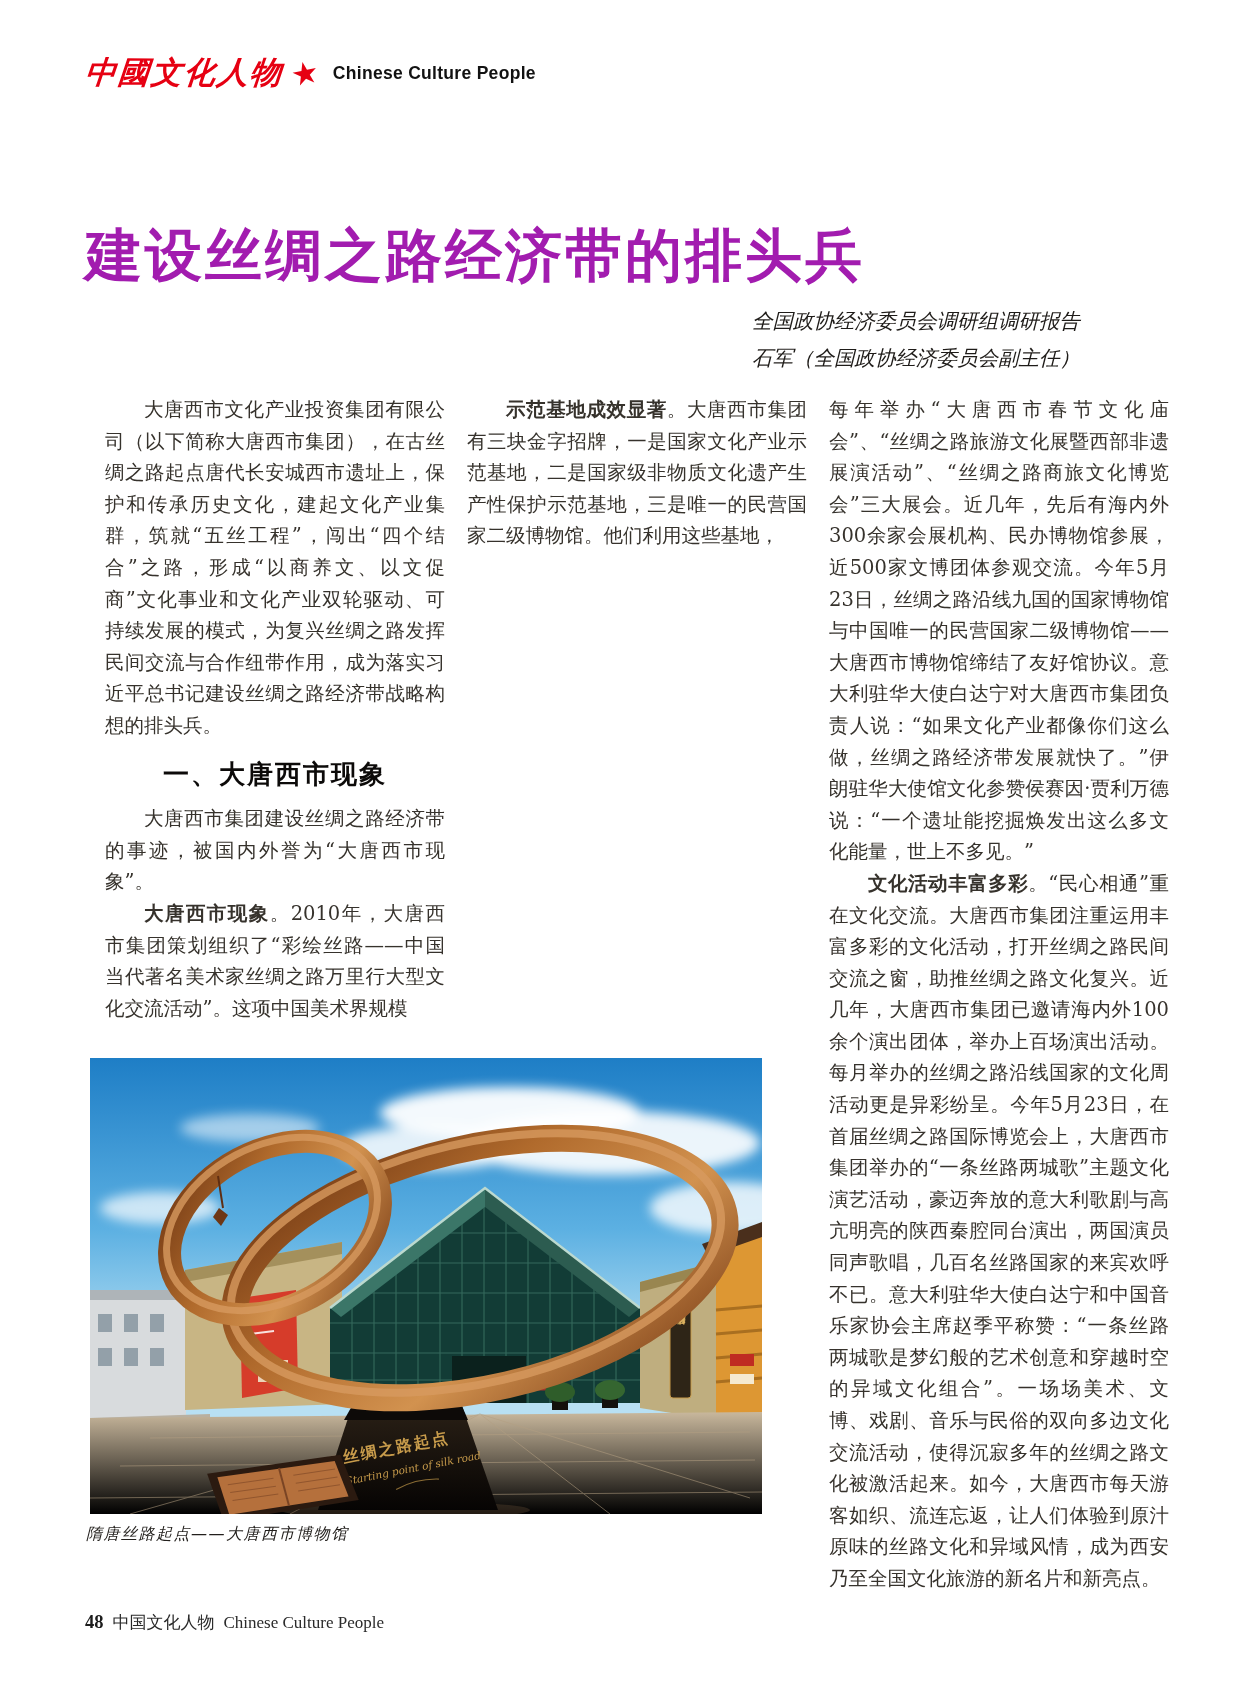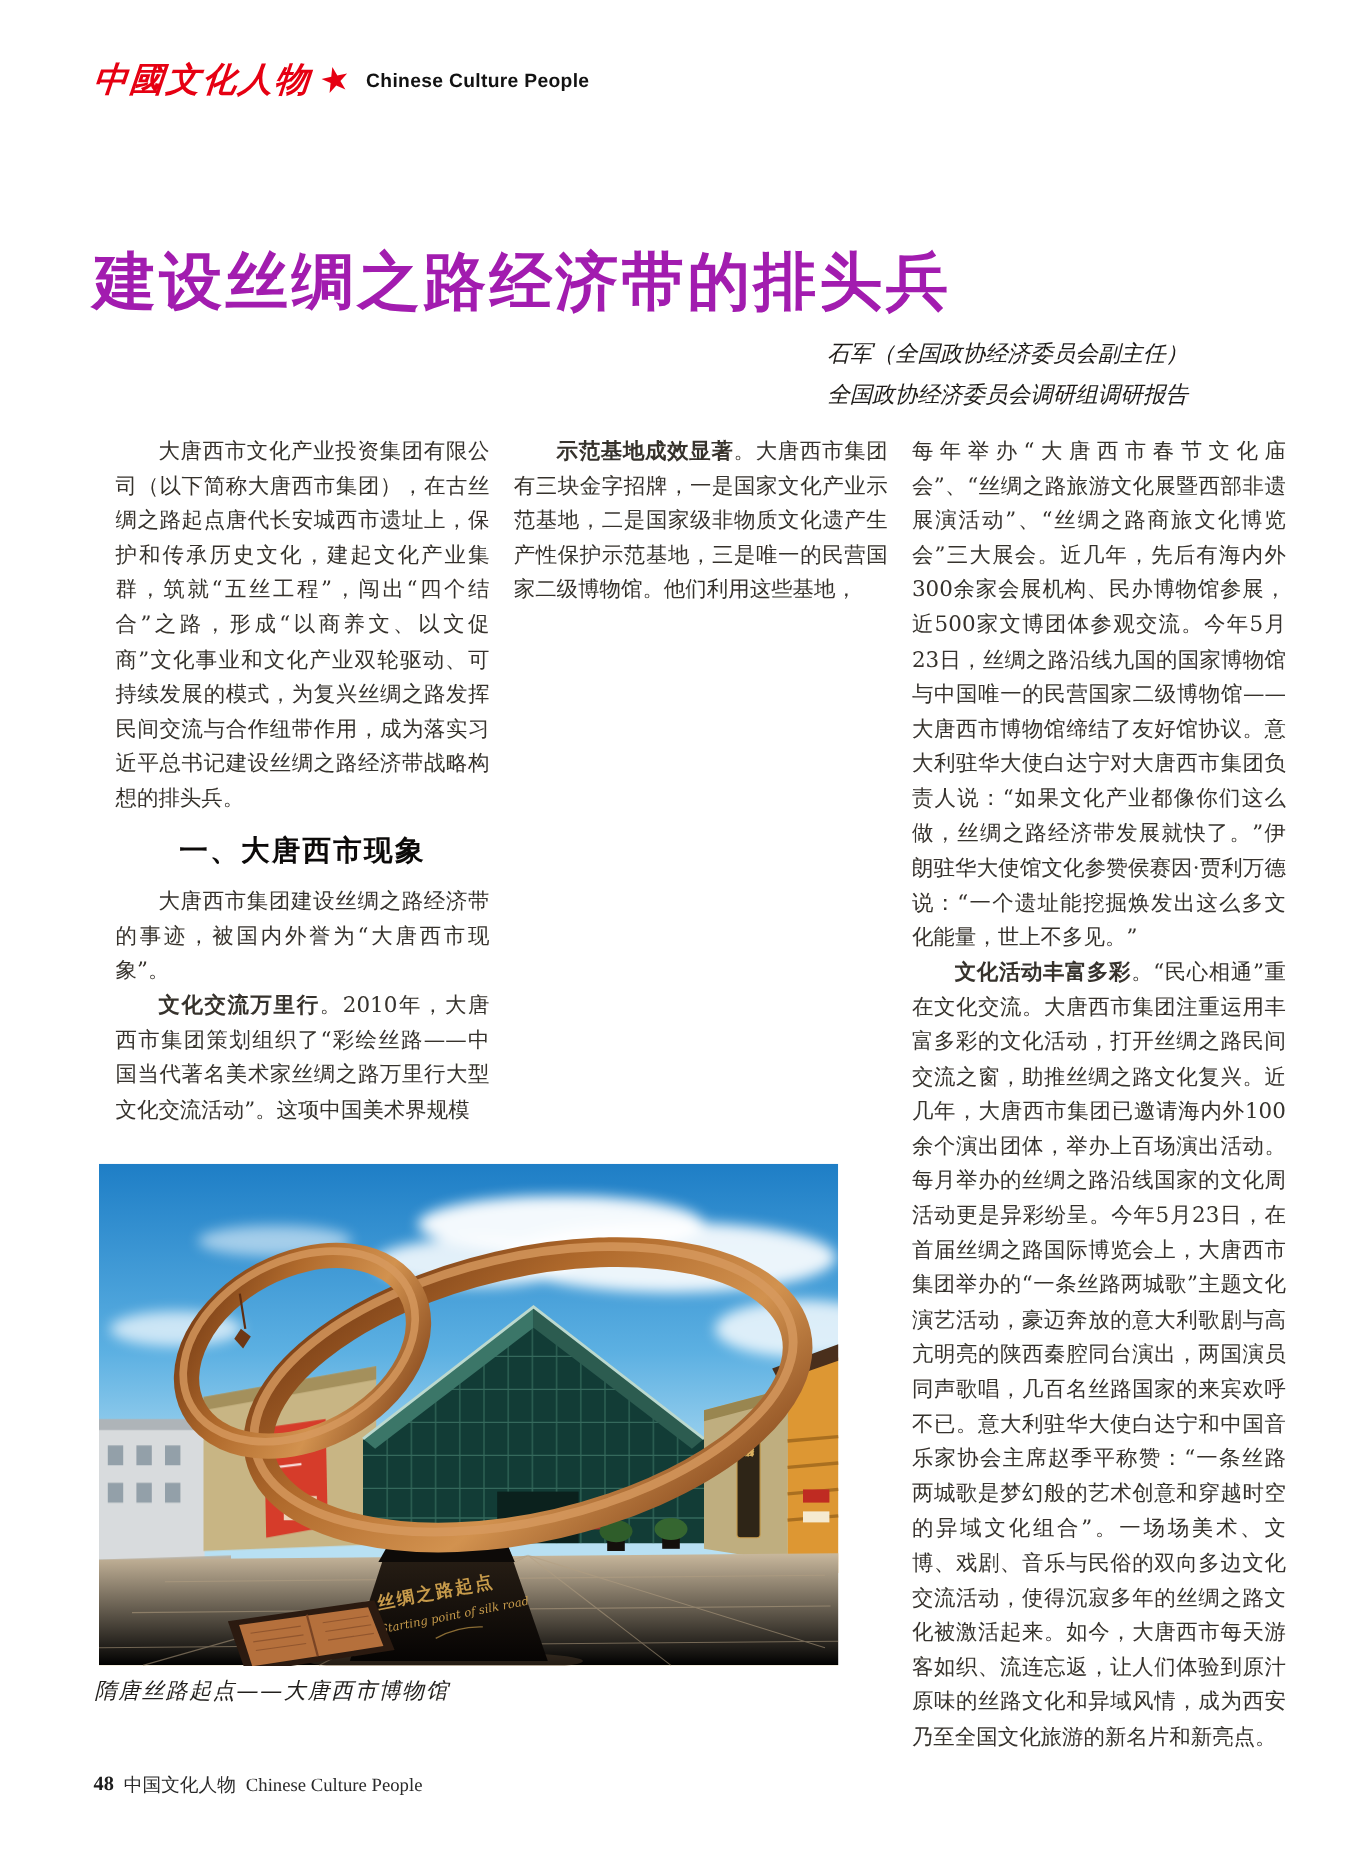--- a/index.html
+++ b/index.html
@@ -27,21 +27,21 @@
   .para{margin:0;text-indent:2em;}
   .para.flush{text-indent:0;}
   .lead{font-weight:bold;}
   .sec-head{margin:17px 0 13px;text-indent:0;text-align:center;
             font-family:"DejaVu Sans","Liberation Sans",sans-serif;font-weight:bold;
             font-size:26px;color:#0c0a09;letter-spacing:2px;}
 
   
   .photo{position:absolute;left:90px;top:1058px;width:672px;height:456px;}
   .photo svg{display:block;width:100%;height:100%;}
-  .caption{position:absolute;left:86px;top:1524px;font-size:20px;font-style:italic;
+  .caption{position:absolute;left:86px;top:1524px;font-size:16px;font-style:italic;
            color:#221f1c;letter-spacing:1.5px;}
 
   
   .footer{position:absolute;left:85px;top:1611px;display:flex;align-items:center;gap:9px;
           font-family:Liberation Serif, serif;font-size:17px;color:#2a2a2a;}
   .page-num{font-weight:bold;font-size:18.5px;color:#1c1c1c;}
 </style>
 </head>
 <body>
 
@@ -49,29 +49,29 @@
 
   <div class="masthead">
     <span class="logo-cn">中國文化人物</span>
     <span class="logo-star">★</span>
     <span class="logo-en">Chinese Culture People</span>
   </div>
 
   <h1 class="title">建设丝绸之路经济带的排头兵</h1>
 
   <div class="byline">
+    <div>全国政协经济委员会调研组调研报告</div>
     <div>石军（全国政协经济委员会副主任）</div>
-    <div>全国政协经济委员会调研组调研报告</div>
   </div>
 
   <div class="col" id="col1">
     <p class="para">大唐西市文化产业投资集团有限公司（以下简称大唐西市集团），在古丝绸之路起点唐代长安城西市遗址上，保护和传承历史文化，建起文化产业集群，筑就“五丝工程”，闯出“四个结合”之路，形成“以商养文、以文促商”文化事业和文化产业双轮驱动、可持续发展的模式，为复兴丝绸之路发挥民间交流与合作纽带作用，成为落实习近平总书记建设丝绸之路经济带战略构想的排头兵。</p>
     <p class="sec-head">一、大唐西市现象</p>
     <p class="para">大唐西市集团建设丝绸之路经济带的事迹，被国内外誉为“大唐西市现象”。</p>
-    <p class="para"><b class="lead">文化交流万里行</b><span>。2010年，大唐西市集团策划组织了“彩绘丝路——中国当代著名美术家丝绸之路万里行大型文化交流活动”。这项中国美术界规模</span></p>
+    <p class="para"><b class="lead">大唐西市现象</b><span>。2010年，大唐西市集团策划组织了“彩绘丝路——中国当代著名美术家丝绸之路万里行大型文化交流活动”。这项中国美术界规模</span></p>
   </div>
 
   <div class="col" id="col2">
     <p class="para"><b class="lead">示范基地成效显著</b><span>。大唐西市集团有三块金字招牌，一是国家文化产业示范基地，二是国家级非物质文化遗产生产性保护示范基地，三是唯一的民营国家二级博物馆。他们利用这些基地，</span></p>
   </div>
 
   <div class="col" id="col3">
     <p class="para flush">每年举办“大唐西市春节文化庙会”、“丝绸之路旅游文化展暨西部非遗展演活动”、“丝绸之路商旅文化博览会”三大展会。近几年，先后有海内外300余家会展机构、民办博物馆参展，近500家文博团体参观交流。今年5月23日，丝绸之路沿线九国的国家博物馆与中国唯一的民营国家二级博物馆——大唐西市博物馆缔结了友好馆协议。意大利驻华大使白达宁对大唐西市集团负责人说：“如果文化产业都像你们这么做，丝绸之路经济带发展就快了。”伊朗驻华大使馆文化参赞侯赛因·贾利万德说：“一个遗址能挖掘焕发出这么多文化能量，世上不多见。”</p>
     <p class="para"><b class="lead">文化活动丰富多彩</b><span>。“民心相通”重在文化交流。大唐西市集团注重运用丰富多彩的文化活动，打开丝绸之路民间交流之窗，助推丝绸之路文化复兴。近几年，大唐西市集团已邀请海内外100余个演出团体，举办上百场演出活动。每月举办的丝绸之路沿线国家的文化周活动更是异彩纷呈。今年5月23日，在首届丝绸之路国际博览会上，大唐西市集团举办的“一条丝路两城歌”主题文化演艺活动，豪迈奔放的意大利歌剧与高亢明亮的陕西秦腔同台演出，两国演员同声歌唱，几百名丝路国家的来宾欢呼不已。意大利驻华大使白达宁和中国音乐家协会主席赵季平称赞：“一条丝路两城歌是梦幻般的艺术创意和穿越时空的异域文化组合”。一场场美术、文博、戏剧、音乐与民俗的双向多边文化交流活动，使得沉寂多年的丝绸之路文化被激活起来。如今，大唐西市每天游客如织、流连忘返，让人们体验到原汁原味的丝路文化和异域风情，成为西安乃至全国文化旅游的新名片和新亮点。</span></p>
   </div>

